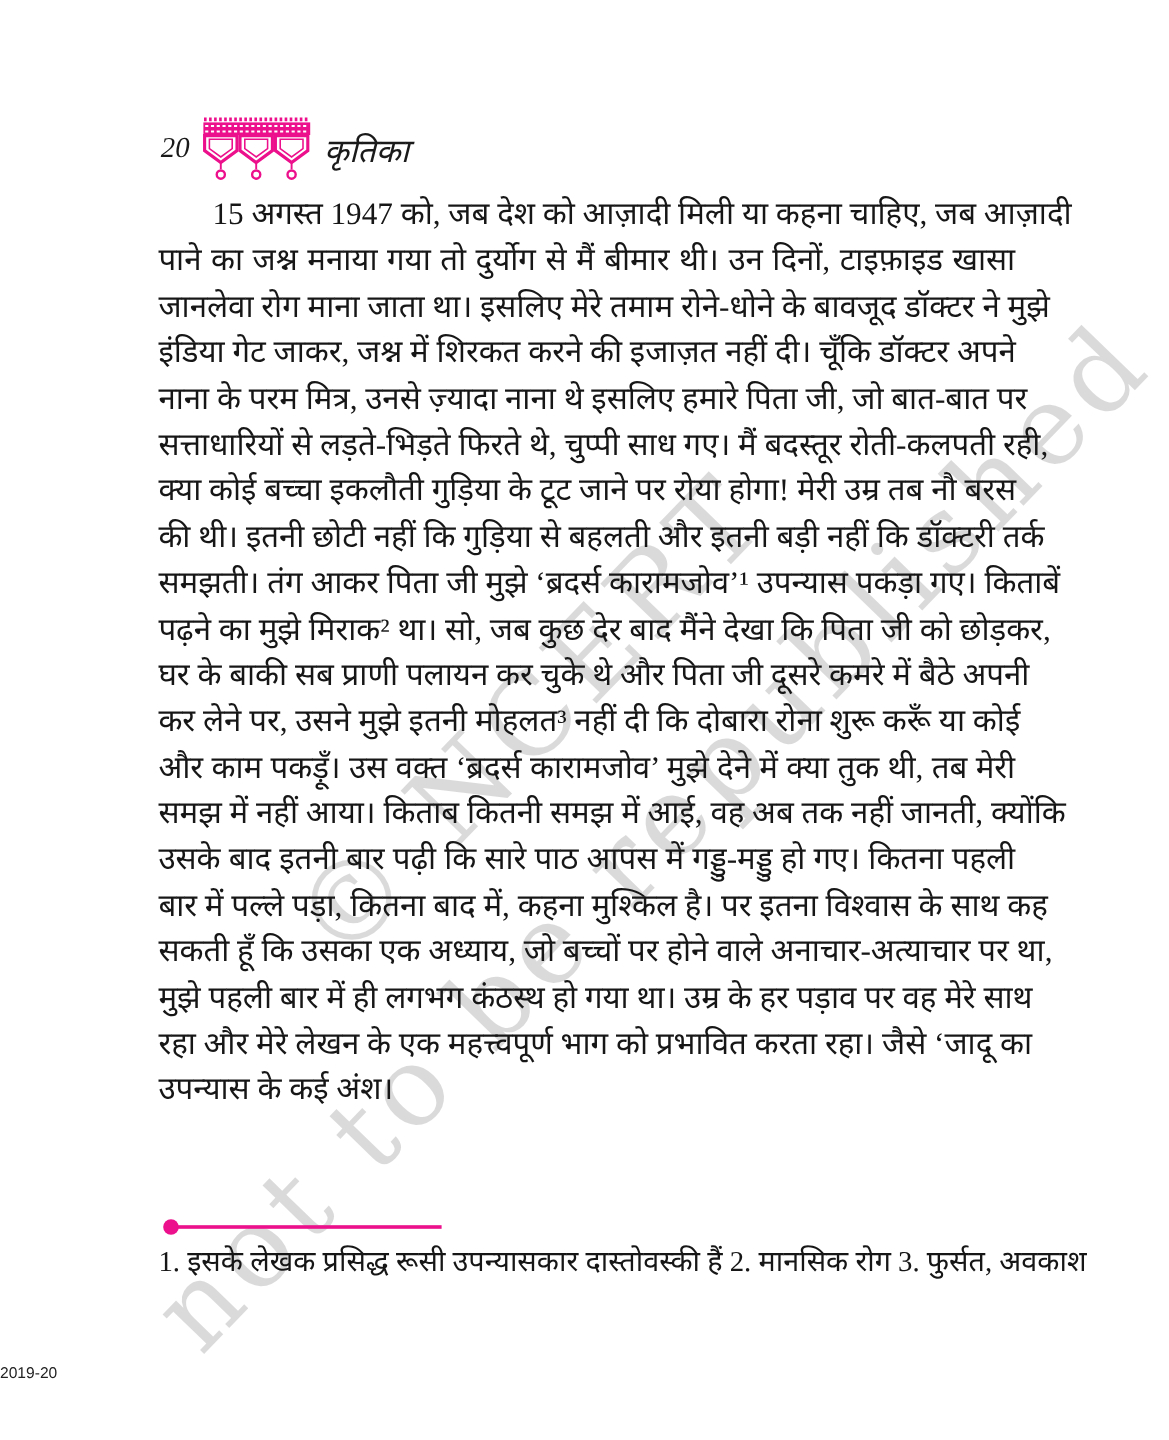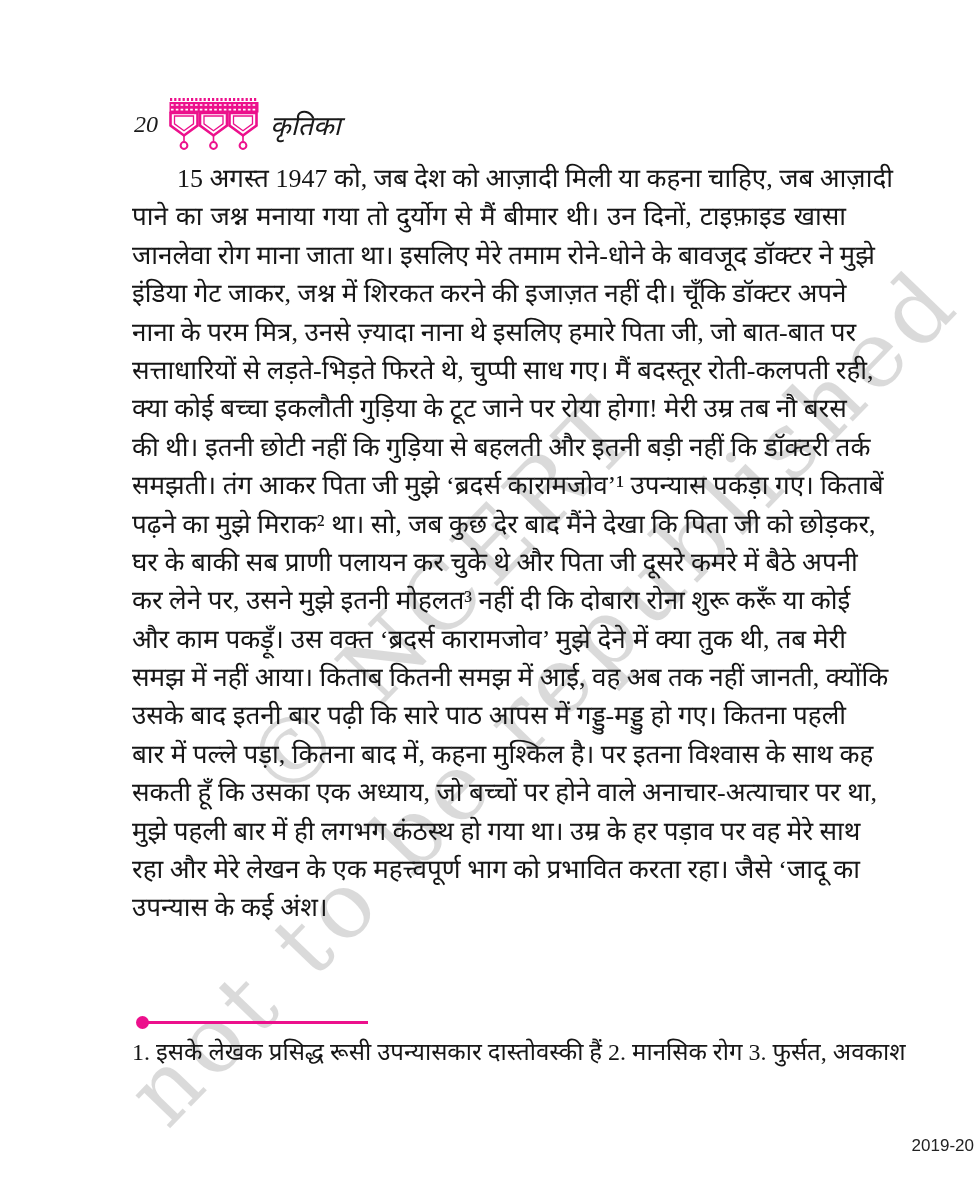--- a/index.html
+++ b/index.html
@@ -101,23 +101,23 @@
     text-align-last: justify;
     white-space: nowrap;
   }
 
   
   .footer {
     position: absolute;
     left: 0;
     top: 1136px;
     width: 100%;
-    text-align: right;
+    text-align: left;
     font-family: "Liberation Sans", "DejaVu Sans", sans-serif;
-    font-size: 17px;
+    font-size: 13px;
     color: #222222;
   }
 </style>
 </head>
 <body>
 
 <div class="page">
 
   <div class="watermark wm1">© NCERT</div>
   <div class="watermark wm2">not to be republished</div>

